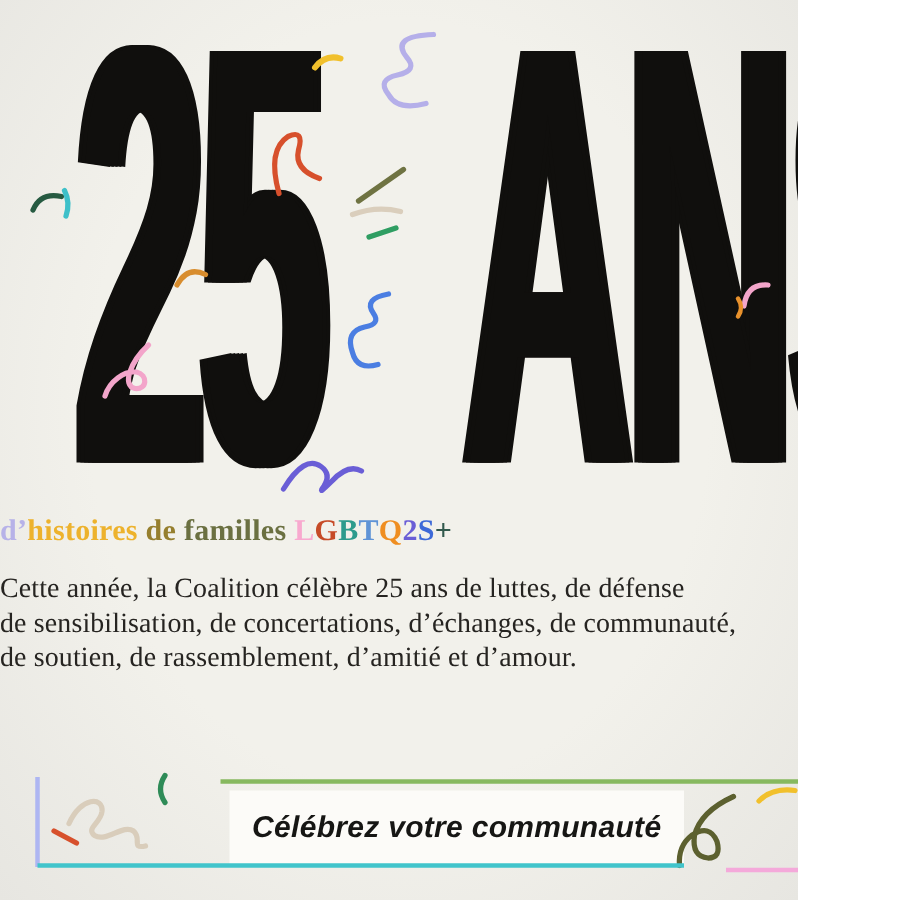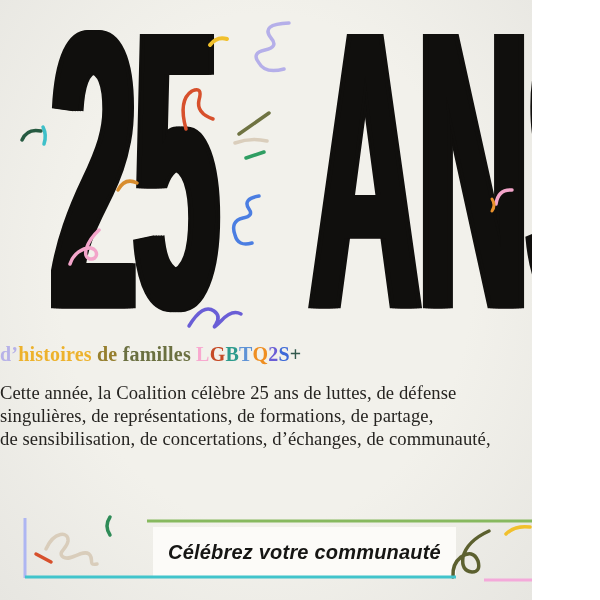--- a/index.html
+++ b/index.html
@@ -57,22 +57,22 @@
 <div class="poster">
 
   <div class="headline-wrap">
     <div class="headline">25 ANS</div>
   </div>
 
   <div class="subtitle"><span style="color: rgb(183, 178, 232);">d’</span><span style="color: rgb(237, 178, 44);">histoires</span><span style="color: rgb(237, 178, 44);"> </span><span style="color: rgb(150, 127, 46);">de</span><span style="color: rgb(150, 127, 46);"> </span><span style="color: rgb(107, 112, 65);">familles </span><span style="color: rgb(248, 169, 207);">L</span><span style="color: rgb(198, 75, 39);">G</span><span style="color: rgb(45, 155, 141);">B</span><span style="color: rgb(95, 147, 214);">T</span><span style="color: rgb(239, 142, 33);">Q</span><span style="color: rgb(106, 94, 214);">2</span><span style="color: rgb(62, 106, 216);">S</span><span style="color: rgb(50, 89, 77);">+</span></div>
 
   <div class="paragraph">
     <div class="pline">Cette année, la Coalition célèbre 25 ans de luttes, de défense</div>
-    <div class="pline">singulières, de représentations, de formations, de partage,</div>
     <div class="pline">de sensibilisation, de concertations, d’échanges, de communauté,</div>
+    <div class="pline">de soutien, de rassemblement, d’amitié et d’amour.</div>
   </div>
 
   <button class="cta-button">
     <span class="cta-label">Célébrez votre communauté</span>
   </button>
 
   <svg class="confetti-layer" viewBox="0 0 600 600" xmlns="http://www.w3.org/2000/svg">
       <path d="M22,140 Q27,128 41,131" stroke="#265a41" stroke-width="3.5" fill="none" stroke-linecap="round" stroke-linejoin="round"></path>
       <path d="M43,127 Q47,135 44,144" stroke="#3ec0c9" stroke-width="3.5" fill="none" stroke-linecap="round" stroke-linejoin="round"></path>
       <path d="M210,45 Q217,36 227,39" stroke="#f1c02c" stroke-width="4" fill="none" stroke-linecap="round" stroke-linejoin="round"></path>

